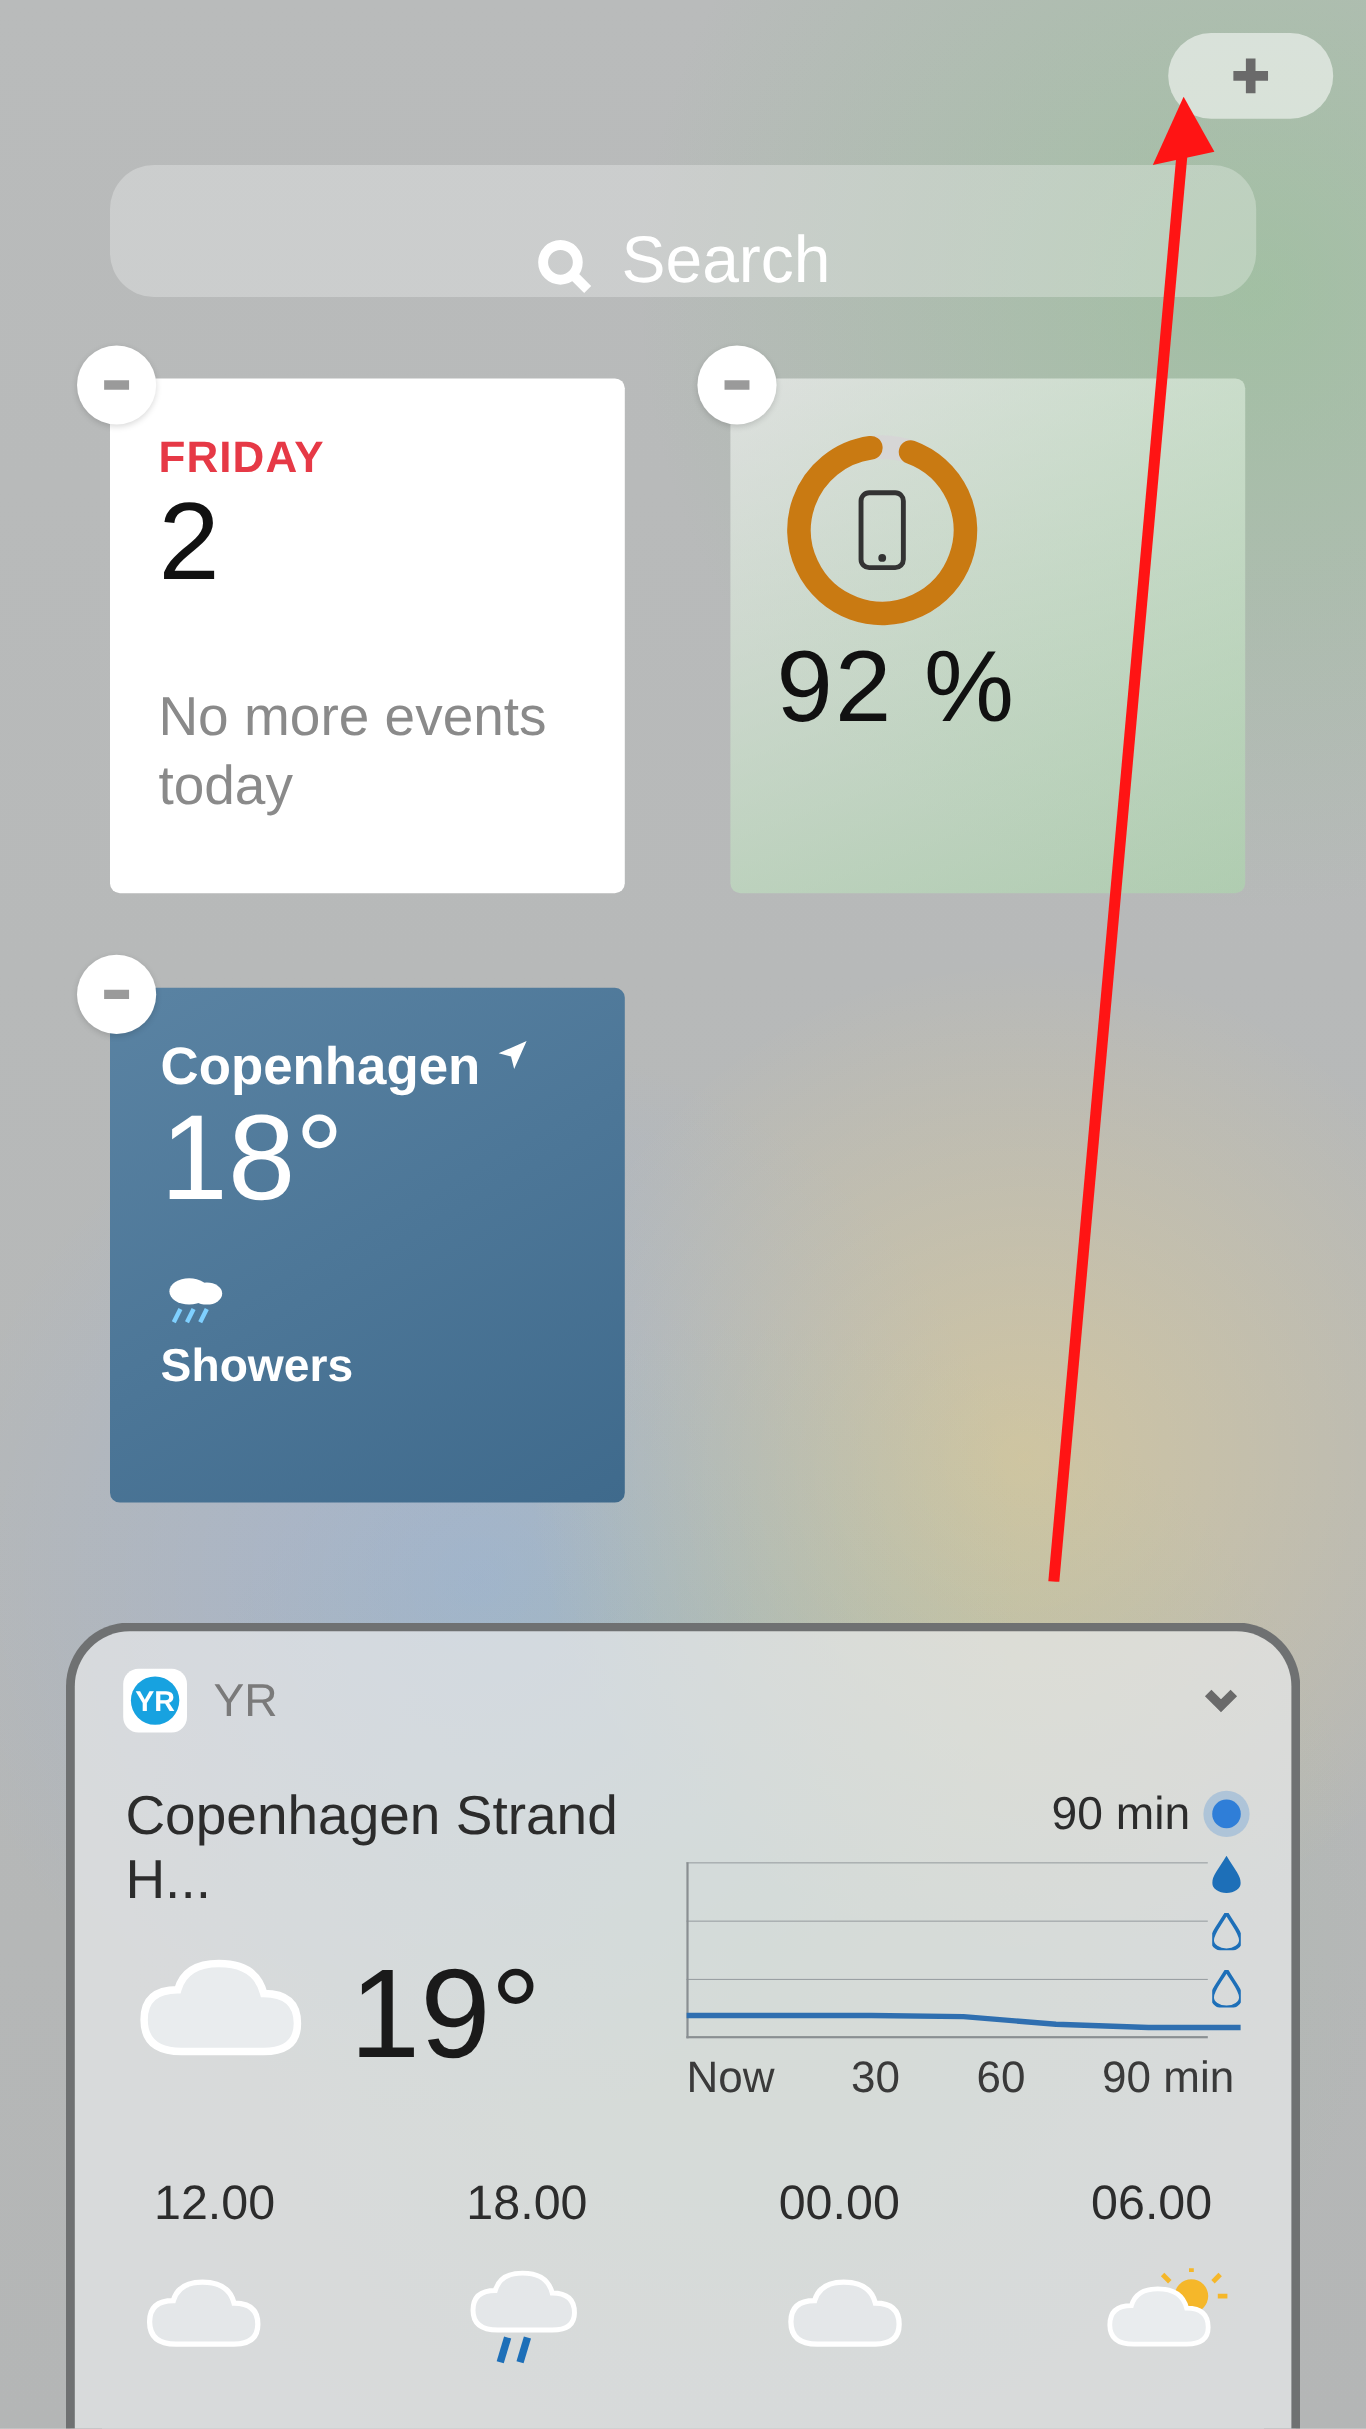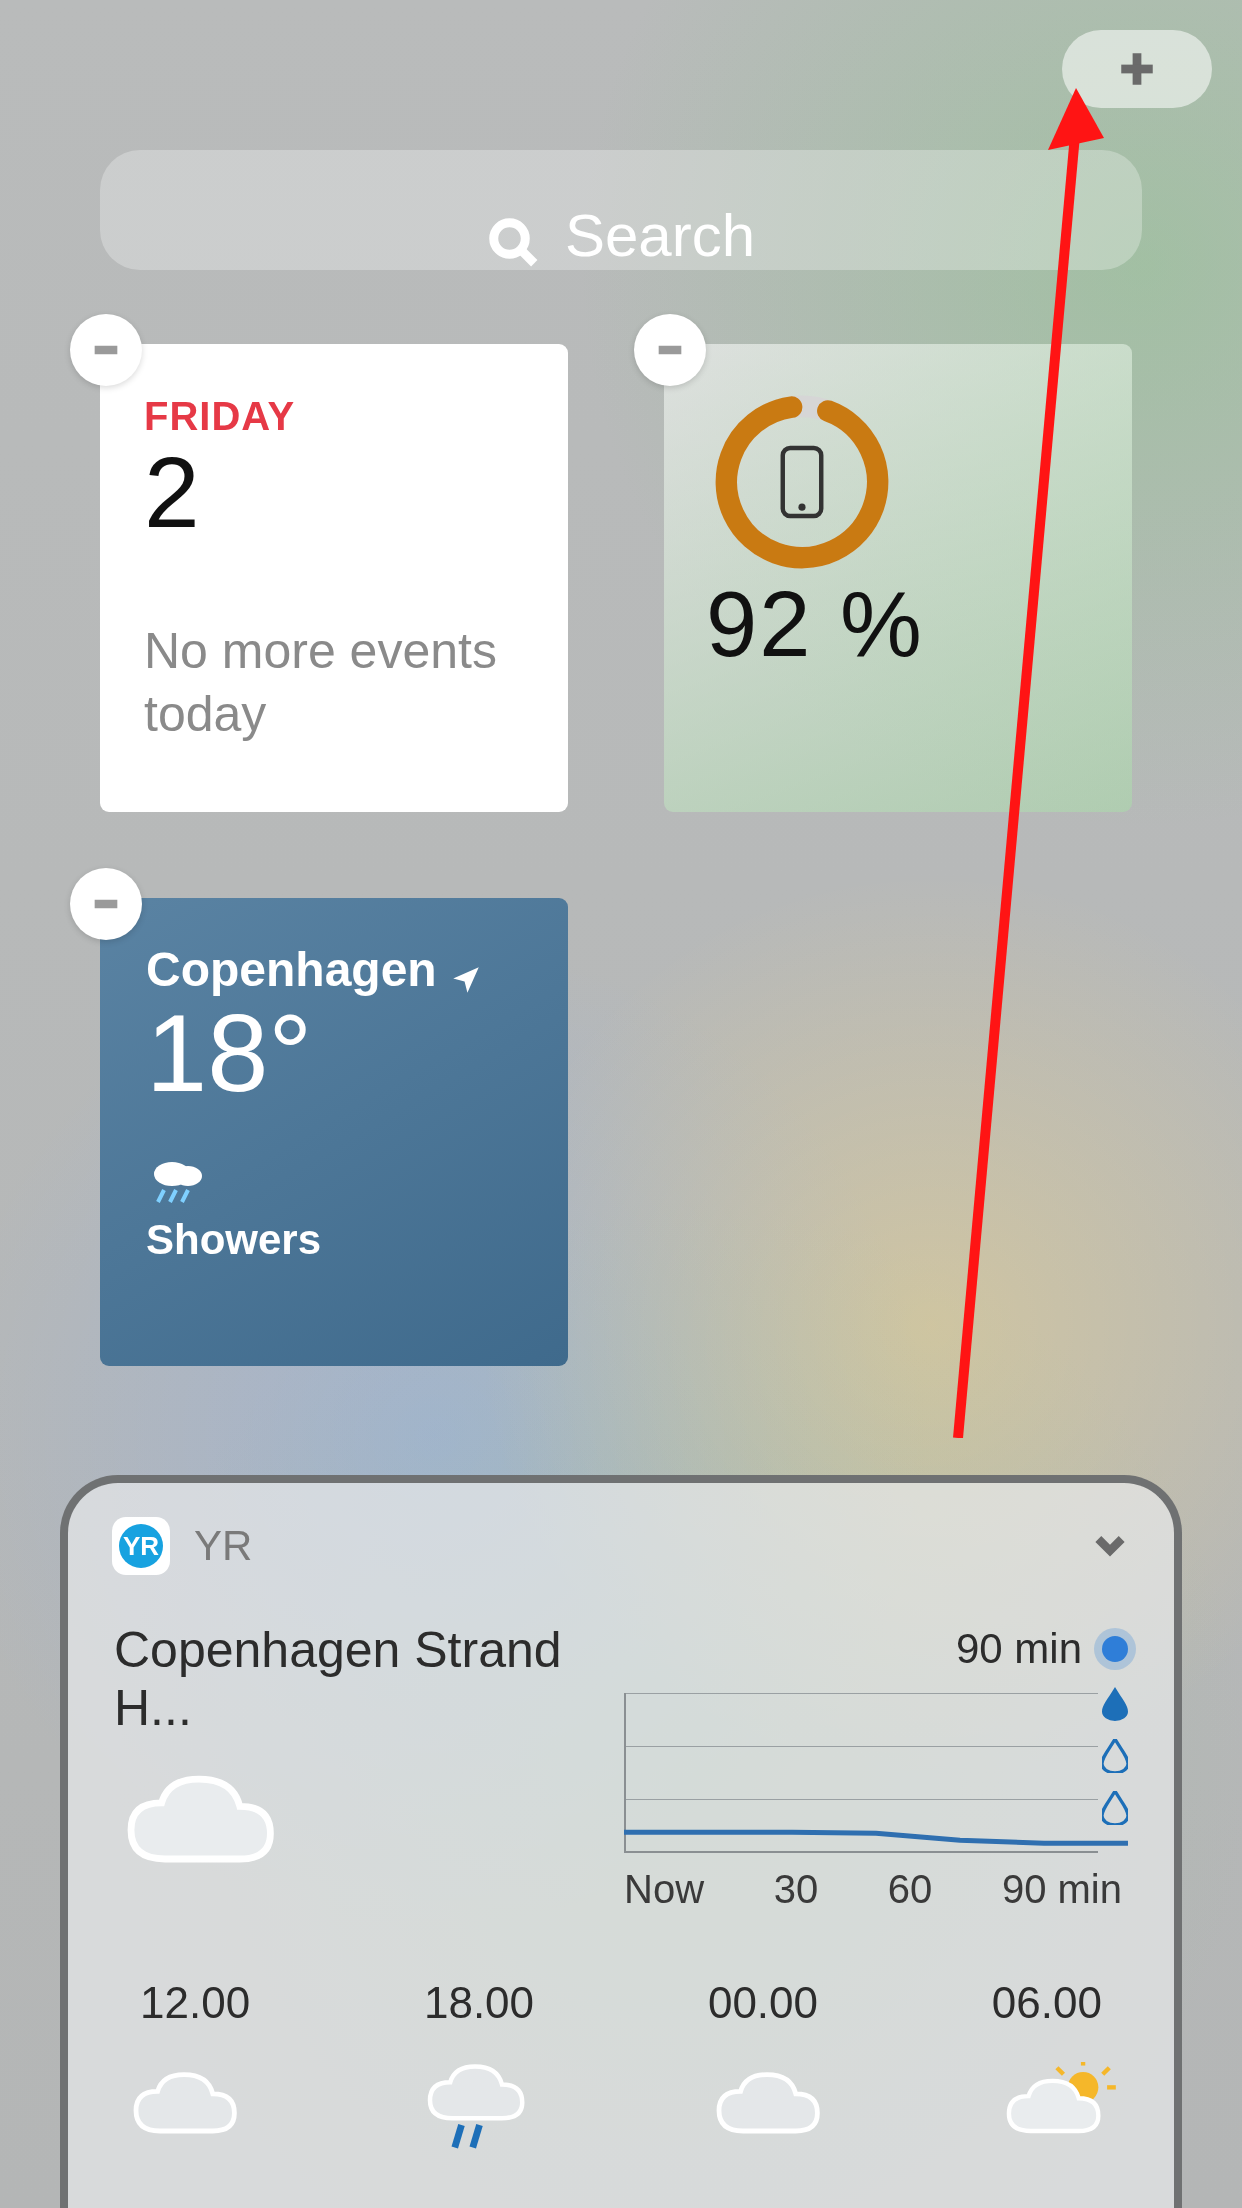--- a/index.html
+++ b/index.html
@@ -54,21 +54,21 @@
          background:linear-gradient(160deg,rgba(255,255,255,.55),rgba(170,220,170,.55));
          padding:42px; display:flex; flex-direction:column; justify-content:flex-start; }
   .bat-ring { width:180px; height:180px; position:relative; margin-top:6px; margin-left:6px; }
   .bat-ring svg.ring { position:absolute; inset:0; }
   .bat-ring .phone { position:absolute; inset:0; display:flex; align-items:center; justify-content:center; }
   .bat-pct { font-size:92px; font-weight:400; color:#111; letter-spacing:2px; }
 
   
   .wx { top:898px; left:100px; width:468px; height:468px;
         background:linear-gradient(150deg,#5a83a3,#3f6a8c); color:#fff; padding:44px 46px; }
-  .wx-city { font-size:48px; font-weight:600; display:flex; align-items:flex-end; gap:12px; }
+  .wx-city { font-size:48px; font-weight:600; display:flex; align-items:flex-start; gap:12px; }
   .wx-city svg { width:34px; height:34px; fill:#fff; }
   .wx-temp { font-size:110px; font-weight:300; margin-top:-8px; }
   .wx-icon { margin-top:40px; }
   .wx-icon svg { width:64px; height:50px; }
   .wx-cond { font-size:42px; font-weight:600; margin-top:6px; }
   .wx-hl { font-size:40px; font-weight:600; margin-top:2px; }
 
   
   .yr-frame { position:absolute; top:1475px; left:60px; right:60px; bottom:0;
               border:8px solid #6f7172; border-bottom:none; border-radius:58px 58px 0 0;
@@ -190,20 +190,21 @@
     </div>
   </div>
   <div class="yr-body">
     <div class="yr-row1">
       <div style="flex:1">
         <div class="yr-loc">Copenhagen Strand H...</div>
         <div class="yr-now">
           <svg class="cloud" viewBox="0 0 100 70">
             <path d="M30 55 Q10 55 10 38 Q10 22 28 22 Q32 8 50 8 Q70 8 74 24 Q92 24 92 40 Q92 55 74 55 Z" fill="#e9ecee" stroke="#fff" stroke-width="4"></path>
           </svg>
+          <div class="yr-now-temp">19°</div>
         </div>
       </div>
       <div class="yr-chart">
         <div class="yr-dur">
           <span>90 min</span>
           <span class="yr-dot"></span>
         </div>
         <div class="yr-plot">
           <div class="grid" style="top:0"></div>
           <div class="grid" style="top:33%"></div>

